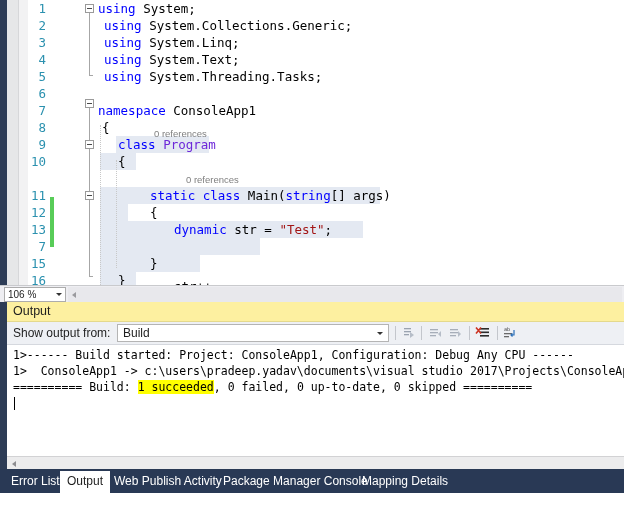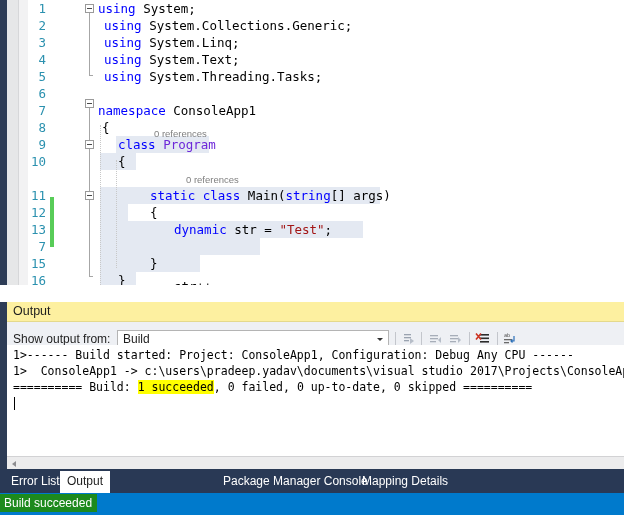--- a/index.html
+++ b/index.html
@@ -187,21 +187,20 @@
     position: absolute; left: 6px; top: 2px;
     font-size: 12.5px;
     color: #1e1e1e;
   }
   #output-toolbar {
     position: absolute; left: 7px; top: 20px;
     width: 617px; height: 23px;
     background: #eef0f4;
     border-bottom: 1px solid #d5d8de;
     box-sizing: border-box;
-    margin-top: 6px;
   }
   #show-output-label {
     position: absolute; left: 6px; top: 4px;
     font-size: 12px;
     color: #1e1e1e;
   }
   #output-source-combo {
     position: absolute; left: 110px; top: 2px;
     width: 272px; height: 18px;
     background: #ffffff;
@@ -384,20 +383,29 @@
       <div class="ctext" style="top:238px; left:146px; line-height:17px;margin-top:40px;"><span class="pl">str++;</span></div>
 
       <div class="ctext" style="top:255px; left:122px; line-height:17px;"><span class="pl">}</span></div>
       <div class="ctext" style="top:272px; left:90px; line-height:17px;"><span class="pl">}</span></div>
 
     </div>
 
     <div id="change-bar"></div>
   </div>
 
+  <div id="zoom-bar">
+    <div id="zoom-combo">
+      <span>106 %</span>
+      <span class="caret"></span>
+    </div>
+    <div id="hscroll-edit">
+      <span class="arrow-l"></span>
+    </div>
+  </div>
 
   <div id="output-panel">
     <div id="output-edge"></div>
 
     <div id="output-title">
       <span>Output</span>
     </div>
 
     <div id="output-toolbar">
       <span id="show-output-label">Show output from:</span>
@@ -469,21 +477,19 @@
     </div>
 
     <div id="output-hscroll">
       <span class="arrow-l"></span>
     </div>
   </div>
 
   <div id="tab-strip">
     <div class="doc-tab" style="left:4px;">Error List</div>
     <div class="doc-tab active" style="left:60px;">Output</div>
+    <div class="doc-tab" style="left:107px;">Web Publish Activity</div>
     <div class="doc-tab" style="left:216px;">Package Manager Console</div>
     <div class="doc-tab" style="left:355px;">Mapping Details</div>
   </div>
 
-  <div id="status-bar">
-    <div id="status-build">Build succeeded</div>
-  </div>
 
 </div>
 
 </body></html>

